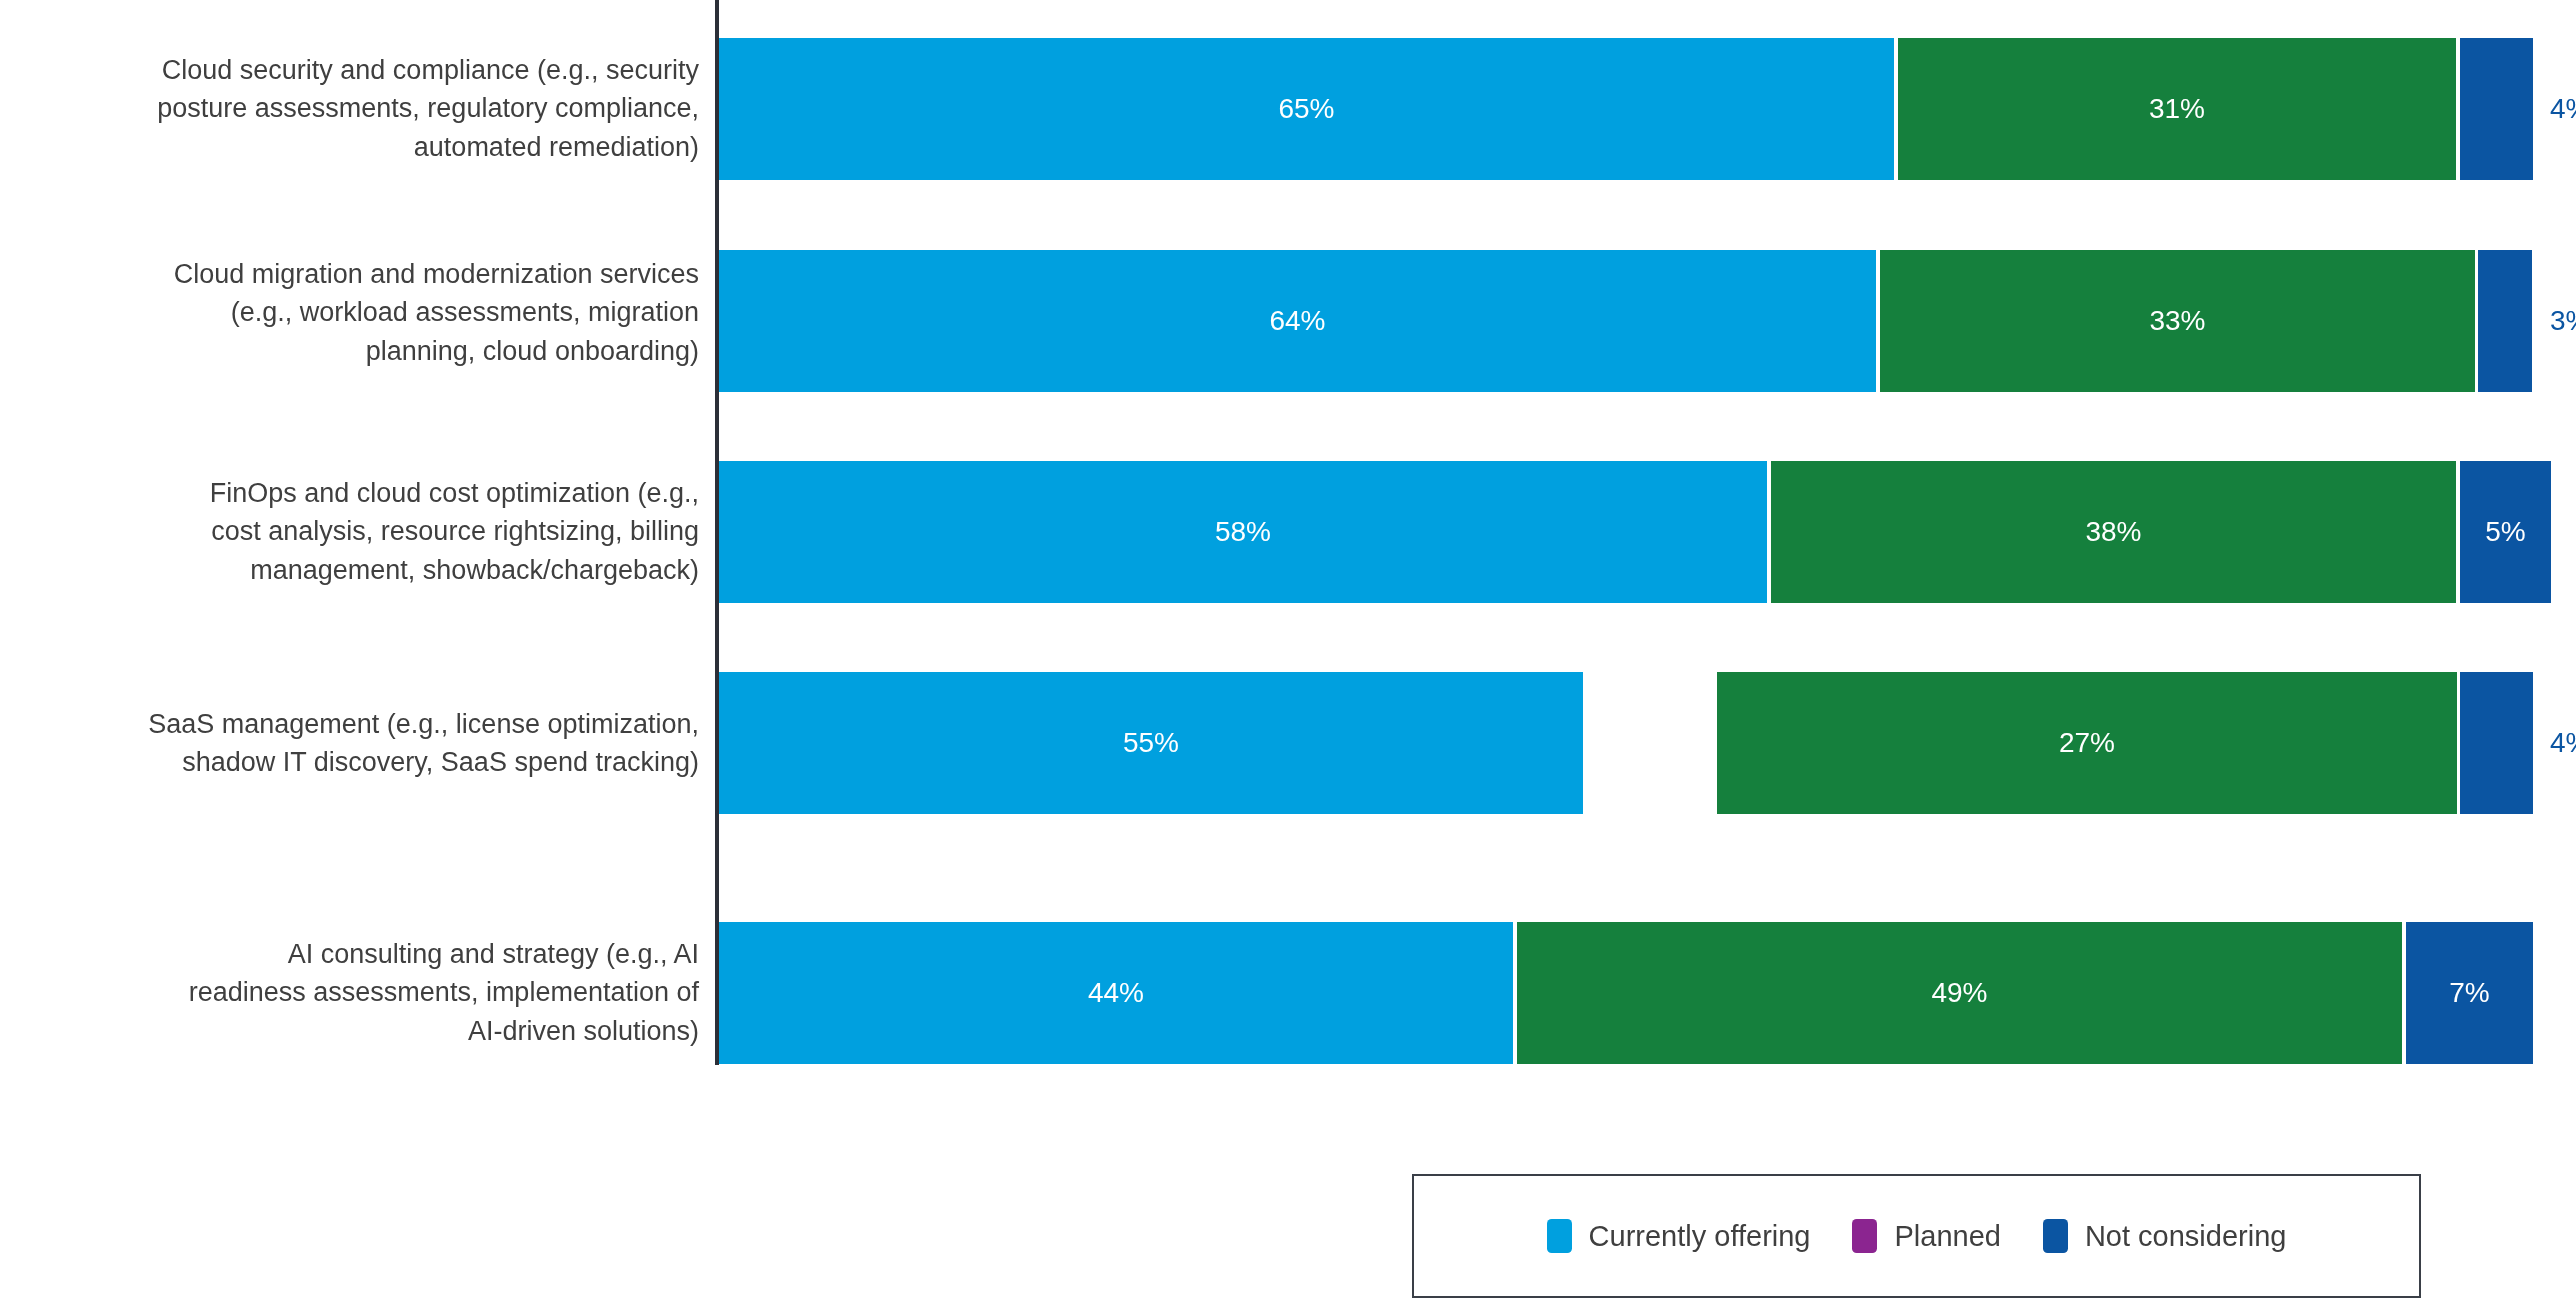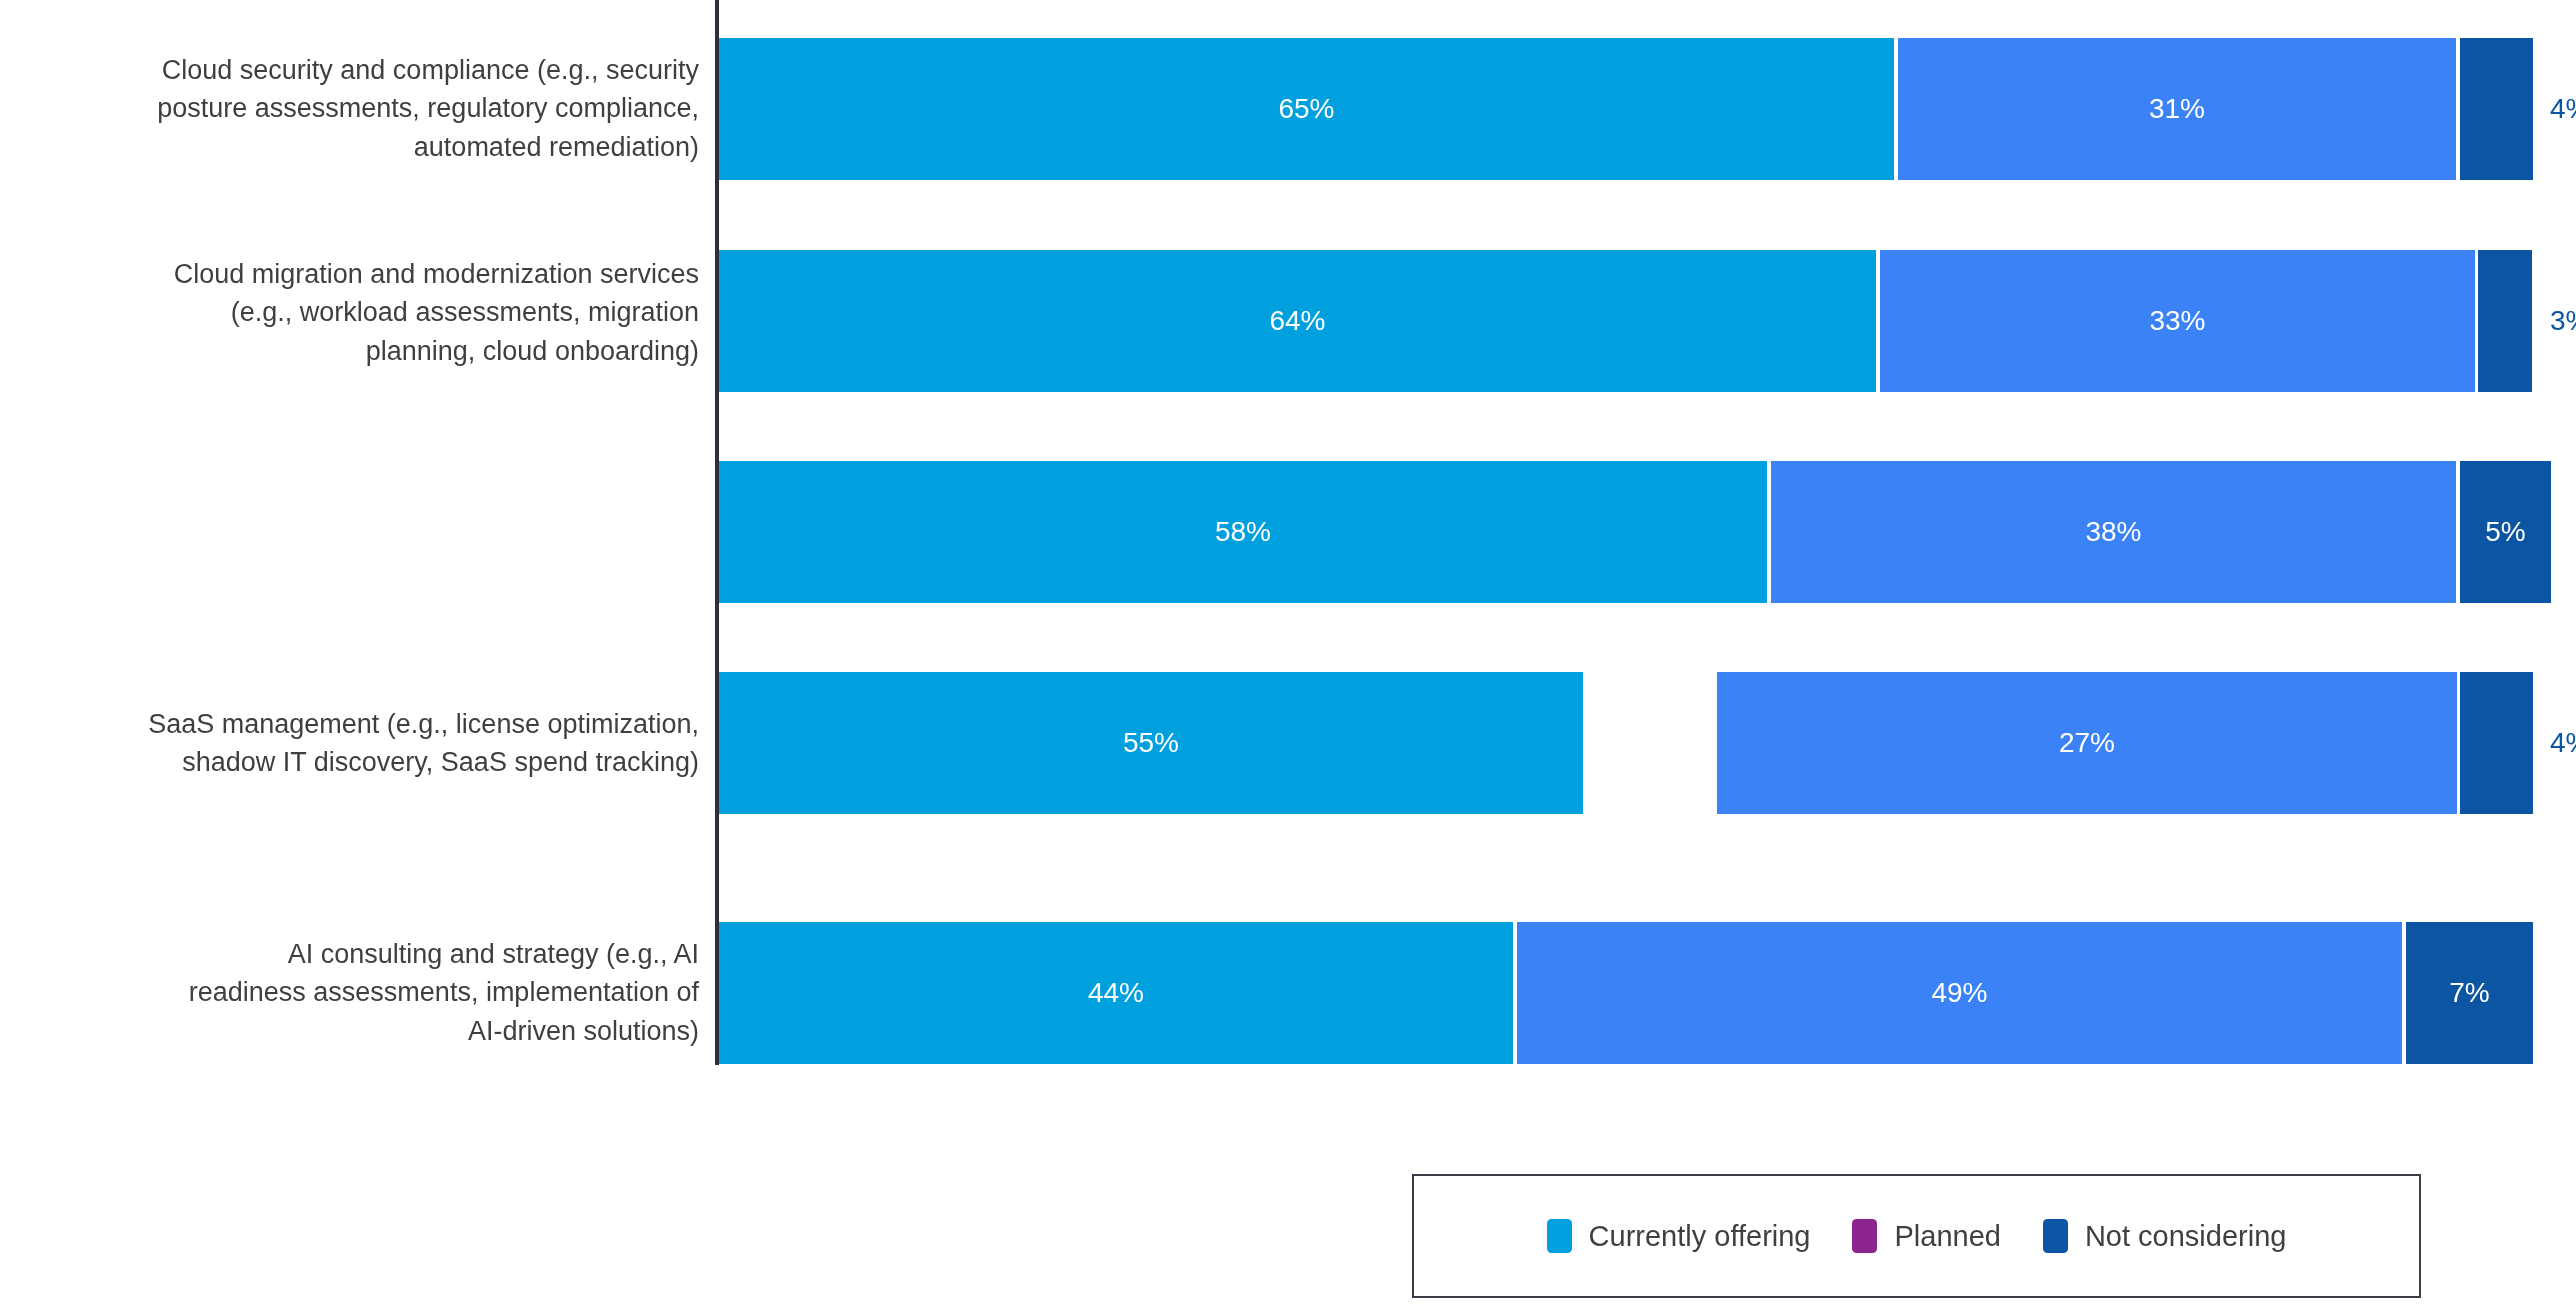--- a/index.html
+++ b/index.html
@@ -67,21 +67,21 @@
     position: absolute;
     top: 0;
     height: 100%;
     box-sizing: border-box;
     display: flex;
     align-items: center;
     justify-content: center;
     overflow: visible;
   }
   .seg-current   { background: #00A0DF; }
-  .seg-planned   { background: #3b82f6; }
+  .seg-planned   { background: #15803d; }
   .seg-notcons   { background: #0B55A2; }
 
   .seg-value {
     color: #ffffff;
     font-size: 28px;
     font-family: "Liberation Sans", sans-serif;
     line-height: 1;
     white-space: nowrap;
   }
 
@@ -168,20 +168,23 @@
               <span class="seg-value">64%</span>
             </div>
             <div class="seg seg-planned" style="left: 1161px; width: 595px;">
               <span class="seg-value">33%</span>
             </div>
             <div class="seg seg-notcons" style="left: 1759px; width: 54px;"></div>
             <div class="outside-value" style="left: 1831px;">3%</div>
           </div>
         </div>
         <div class="bar-row" style="top: 461px; height: 142px;">
+          <div class="cat-label" style="top: 13px;">FinOps and cloud cost optimization (e.g.,
+cost analysis, resource rightsizing, billing
+management, showback/chargeback)</div>
           <div class="bar-track" style="width: 1814px; padding-left: 16px;">
             <div class="seg seg-current" style="left: 0px; width: 1048px;">
               <span class="seg-value">58%</span>
             </div>
             <div class="seg seg-planned" style="left: 1052px; width: 685px;">
               <span class="seg-value">38%</span>
             </div>
             <div class="seg seg-notcons" style="left: 1741px; width: 91px;">
               <span class="seg-value">5%</span>
             </div>

